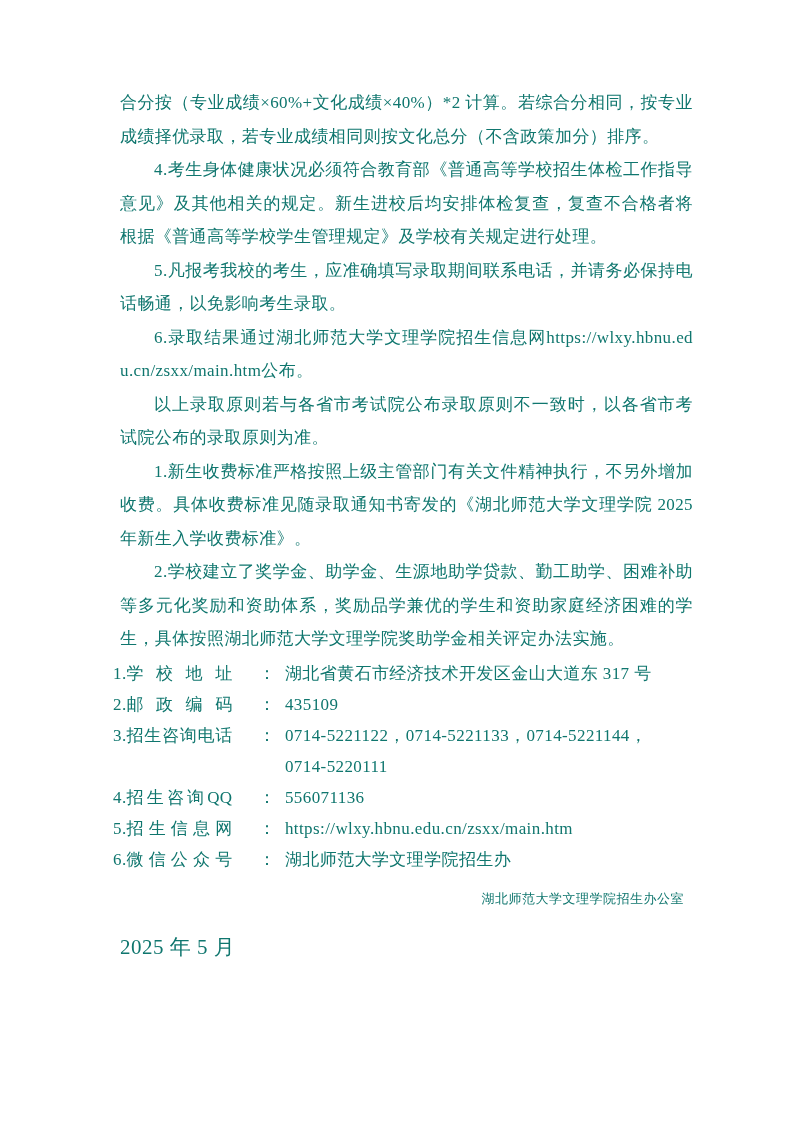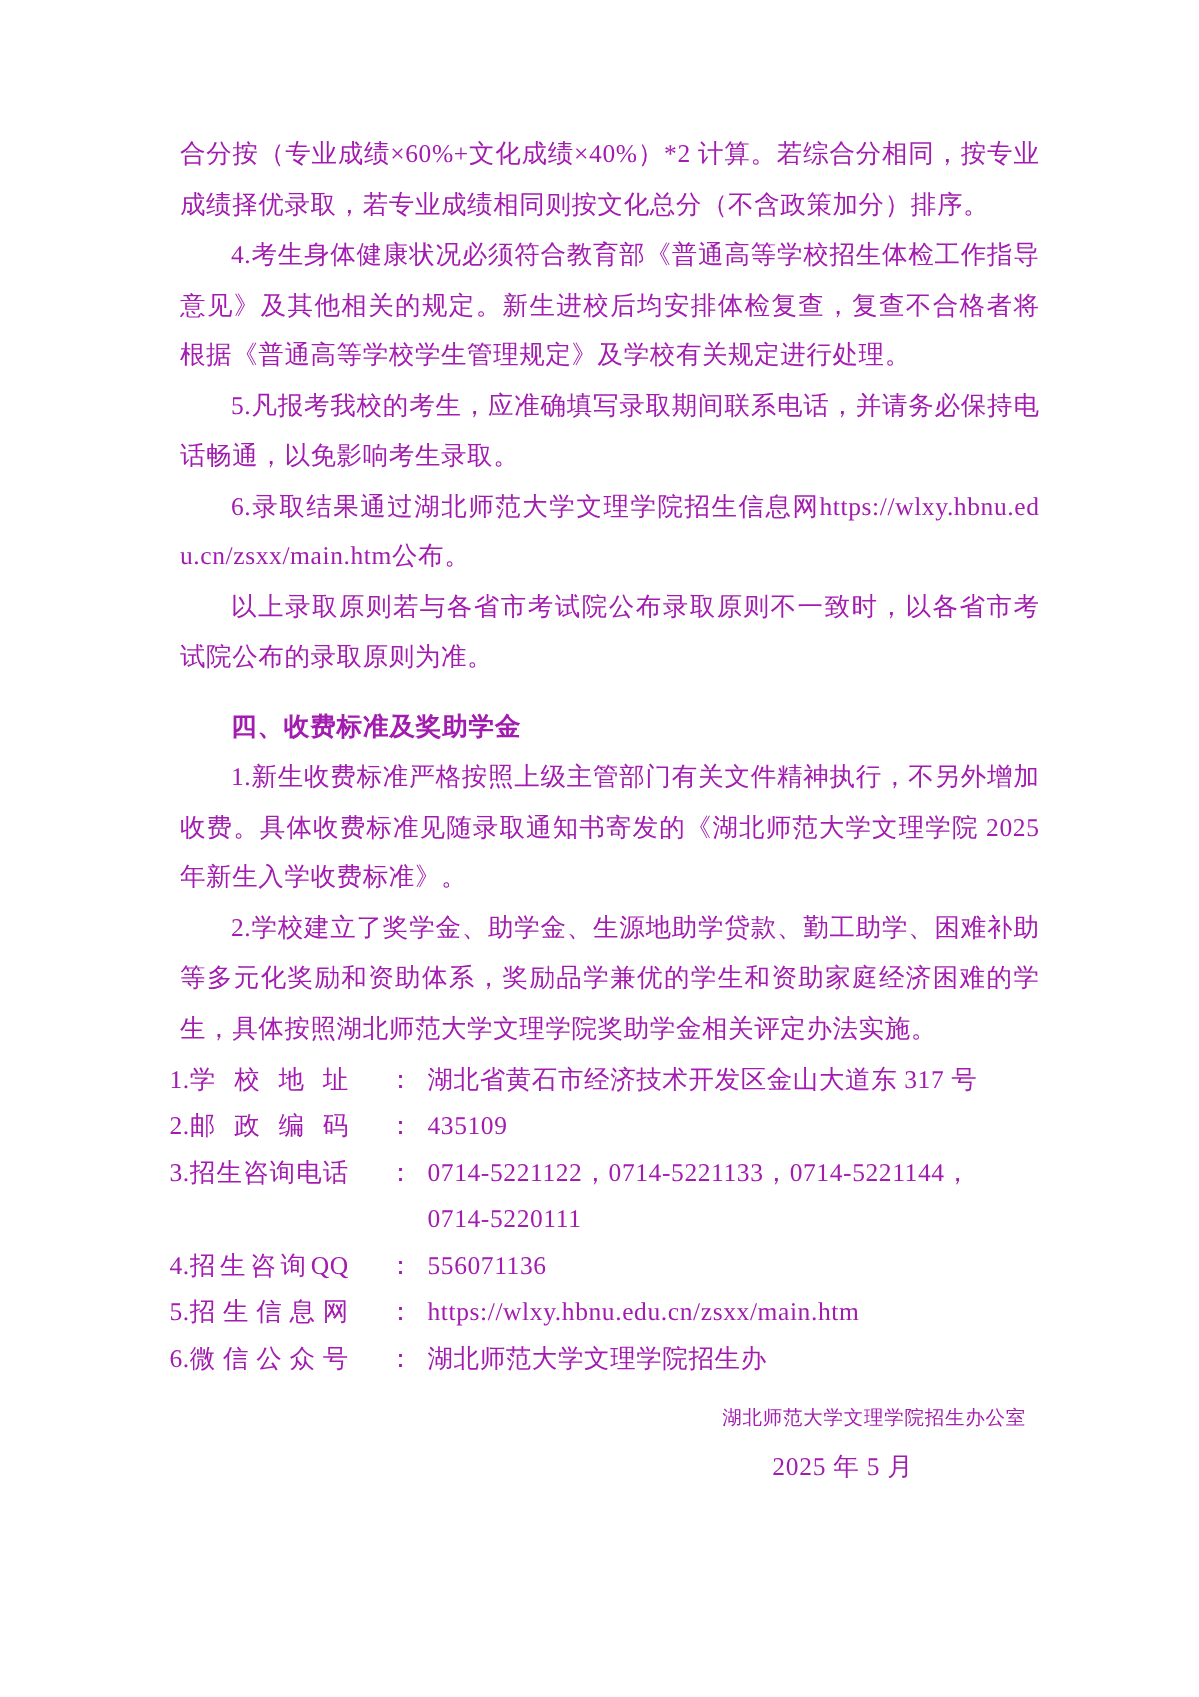--- a/index.html
+++ b/index.html
@@ -8,21 +8,21 @@
     padding: 0;
     background: #ffffff;
   }
   .page {
     position: relative;
     width: 799px;
     height: 1131px;
     background: #ffffff;
     overflow: hidden;
     font-family: "Liberation Serif", "DejaVu Serif", serif;
-    color: #a21caf;
+    color: #0f766e;
   }
   .content {
     position: absolute;
     left: 120px;
     top: 86px;
     width: 573px;
   }
   .para {
     margin: 0;
     font-size: 17px;
@@ -62,43 +62,41 @@
   .c-value { margin-left: 9px; flex: 1; }
   .sig-line {
     font-size: 13px;
     line-height: 33px;
     letter-spacing: 0.5px;
     text-align: right;
     padding-right: 9px;
     margin-top: 7px;
   }
   .date-line {
-    font-size: 17px;
+    font-size: 21px;
     line-height: 33px;
     letter-spacing: 0.5px;
-    text-align: right;
     padding-right: 84px;
-    margin-top: 0;
+    margin-top: 16px;
   }
 </style>
 </head>
 <body>
 
 <div class="page">
   <div class="content">
 
     <div id="top-paragraphs">
         <p class="para">合分按（专业成绩×60%+文化成绩×40%）*2 计算。若综合分相同，按专业成绩择优录取，若专业成绩相同则按文化总分（不含政策加分）排序。</p>
         <p class="para indent">4.考生身体健康状况必须符合教育部《普通高等学校招生体检工作指导意见》及其他相关的规定。新生进校后均安排体检复查，复查不合格者将根据《普通高等学校学生管理规定》及学校有关规定进行处理。</p>
         <p class="para indent">5.凡报考我校的考生，应准确填写录取期间联系电话，并请务必保持电话畅通，以免影响考生录取。</p>
         <p class="para indent">6.录取结果通过湖北师范大学文理学院招生信息网https://wlxy.hbnu.edu.cn/zsxx/main.htm公布。</p>
         <p class="para indent">以上录取原则若与各省市考试院公布录取原则不一致时，以各省市考试院公布的录取原则为准。</p>
       </div>
 
-    <h3 class="sec-heading">四、收费标准及奖助学金</h3>
 
     <div id="section4-paragraphs">
         <p class="para indent">1.新生收费标准严格按照上级主管部门有关文件精神执行，不另外增加收费。具体收费标准见随录取通知书寄发的《湖北师范大学文理学院 2025 年新生入学收费标准》。</p>
         <p class="para indent">2.学校建立了奖学金、助学金、生源地助学贷款、勤工助学、困难补助等多元化奖励和资助体系，奖励品学兼优的学生和资助家庭经济困难的学生，具体按照湖北师范大学文理学院奖助学金相关评定办法实施。</p>
       </div>
 
 
     <div id="contact-list" class="contact-list">
         <div class="contact-row">
           <span class="c-num">1.</span>

